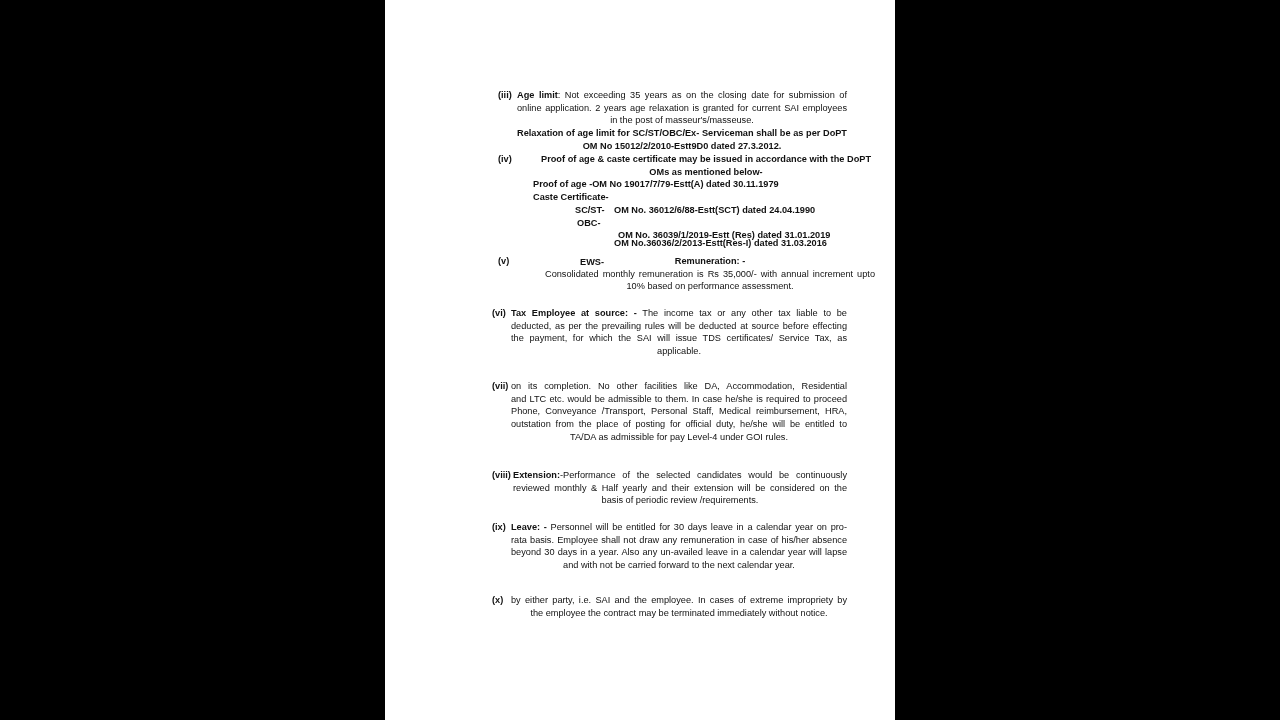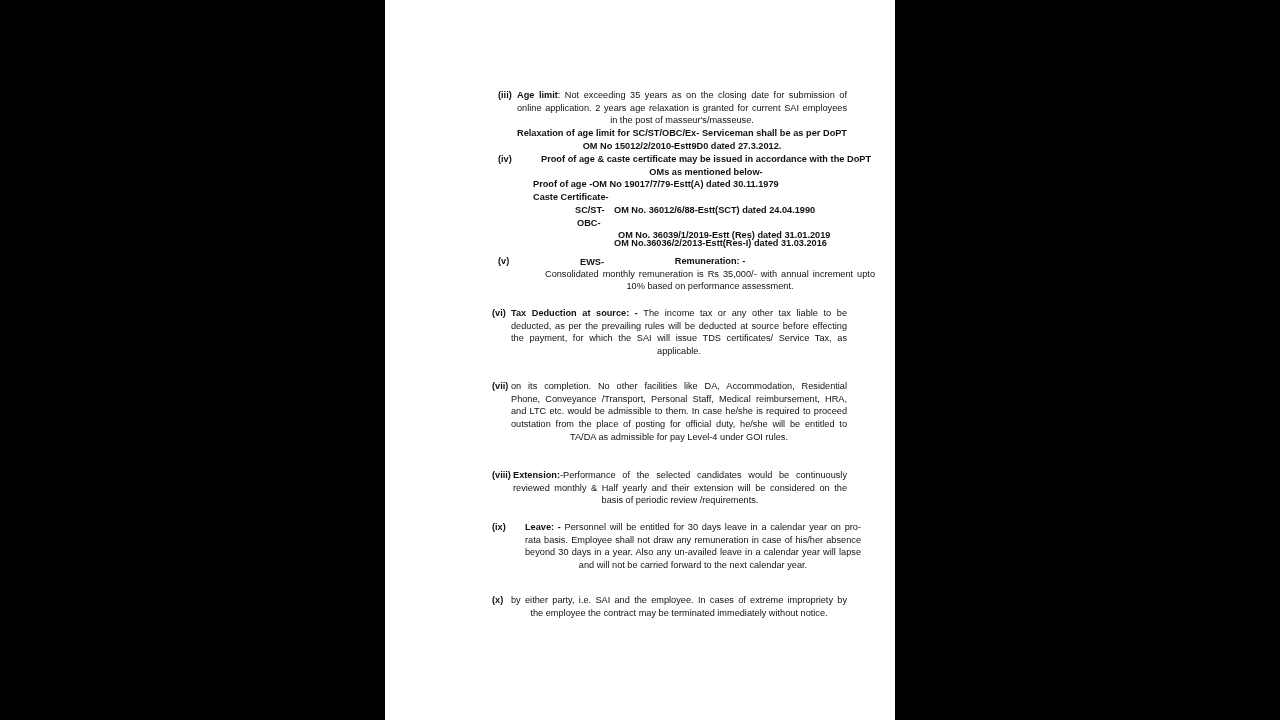--- a/index.html
+++ b/index.html
@@ -62,54 +62,54 @@
       <div class="body" style="left:132px;top:0;width:330px;margin-left:28px;">
         <span class="last h">Remuneration: -</span>
         <span class="j">Consolidated monthly remuneration is Rs 35,000/- with annual increment upto</span>
         <span class="last">10% based on performance assessment.</span>
       </div>
     </div>
 
     <div class="item" style="top:307px;left:0;">
       <span class="lbl" style="left:107px;top:0;">(vi)</span>
       <div class="body" style="left:126px;top:0;width:336px;">
-        <span class="j"><span class="h">Tax Deduction at source: -</span> <span>The income tax or any other tax liable to be</span></span>
+        <span class="j"><span class="h">Tax Employee at source: -</span> <span>The income tax or any other tax liable to be</span></span>
         <span class="j">deducted, as per the prevailing rules will be deducted at source before effecting</span>
         <span class="j">the payment, for which the SAI will issue TDS certificates/ Service Tax, as</span>
         <span class="last">applicable.</span>
       </div>
     </div>
 
     <div class="item" style="top:380px;left:0;">
       <span class="lbl" style="left:107px;top:0;text-align:center;">(vii)</span>
       <div class="body" style="left:126px;top:0;width:336px;">
         <span class="j">on its completion. No other facilities like DA, Accommodation, Residential</span>
+        <span class="j">and LTC etc. would be admissible to them. In case he/she is required to proceed</span>
         <span class="j">Phone, Conveyance /Transport, Personal Staff, Medical reimbursement, HRA,</span>
-        <span class="j">and LTC etc. would be admissible to them. In case he/she is required to proceed</span>
         <span class="j">outstation from the place of posting for official duty, he/she will be entitled to</span>
         <span class="last">TA/DA as admissible for pay Level-4 under GOI rules.</span>
       </div>
     </div>
 
     <div class="item" style="top:469px;left:0;">
       <span class="lbl" style="left:107px;top:0;">(viii)</span>
       <div class="body" style="left:128px;top:0;width:334px;">
         <span class="j"><span class="h">Extension:</span><span>-Performance of the selected candidates would be continuously</span></span>
         <span class="j">reviewed monthly &amp; Half yearly and their extension will be considered on the</span>
         <span class="last">basis of periodic review /requirements.</span>
       </div>
     </div>
 
     <div class="item" style="top:521px;left:0;">
       <span class="lbl" style="left:107px;top:0;">(ix)</span>
-      <div class="body" style="left:126px;top:0;width:336px;margin-left:14px;">
+      <div class="body" style="left:126px;top:0;width:336px;">
         <span class="j"><span class="h">Leave: -</span> <span>Personnel will be entitled for 30 days leave in a calendar year on pro-</span></span>
         <span class="j">rata basis. Employee shall not draw any remuneration in case of his/her absence</span>
         <span class="j">beyond 30 days in a year. Also any un-availed leave in a calendar year will lapse</span>
-        <span class="last">and will not be carried forward to the next calendar year.</span>
+        <span class="last">and with not be carried forward to the next calendar year.</span>
       </div>
     </div>
 
     <div class="item" style="top:594px;left:0;">
       <span class="lbl" style="left:107px;top:0;">(x)</span>
       <div class="body" style="left:126px;top:0;width:336px;">
         <span class="j">by either party, i.e. SAI and the employee. In cases of extreme impropriety by</span>
         <span class="last">the employee the contract may be terminated immediately without notice.</span>
       </div>
     </div>

